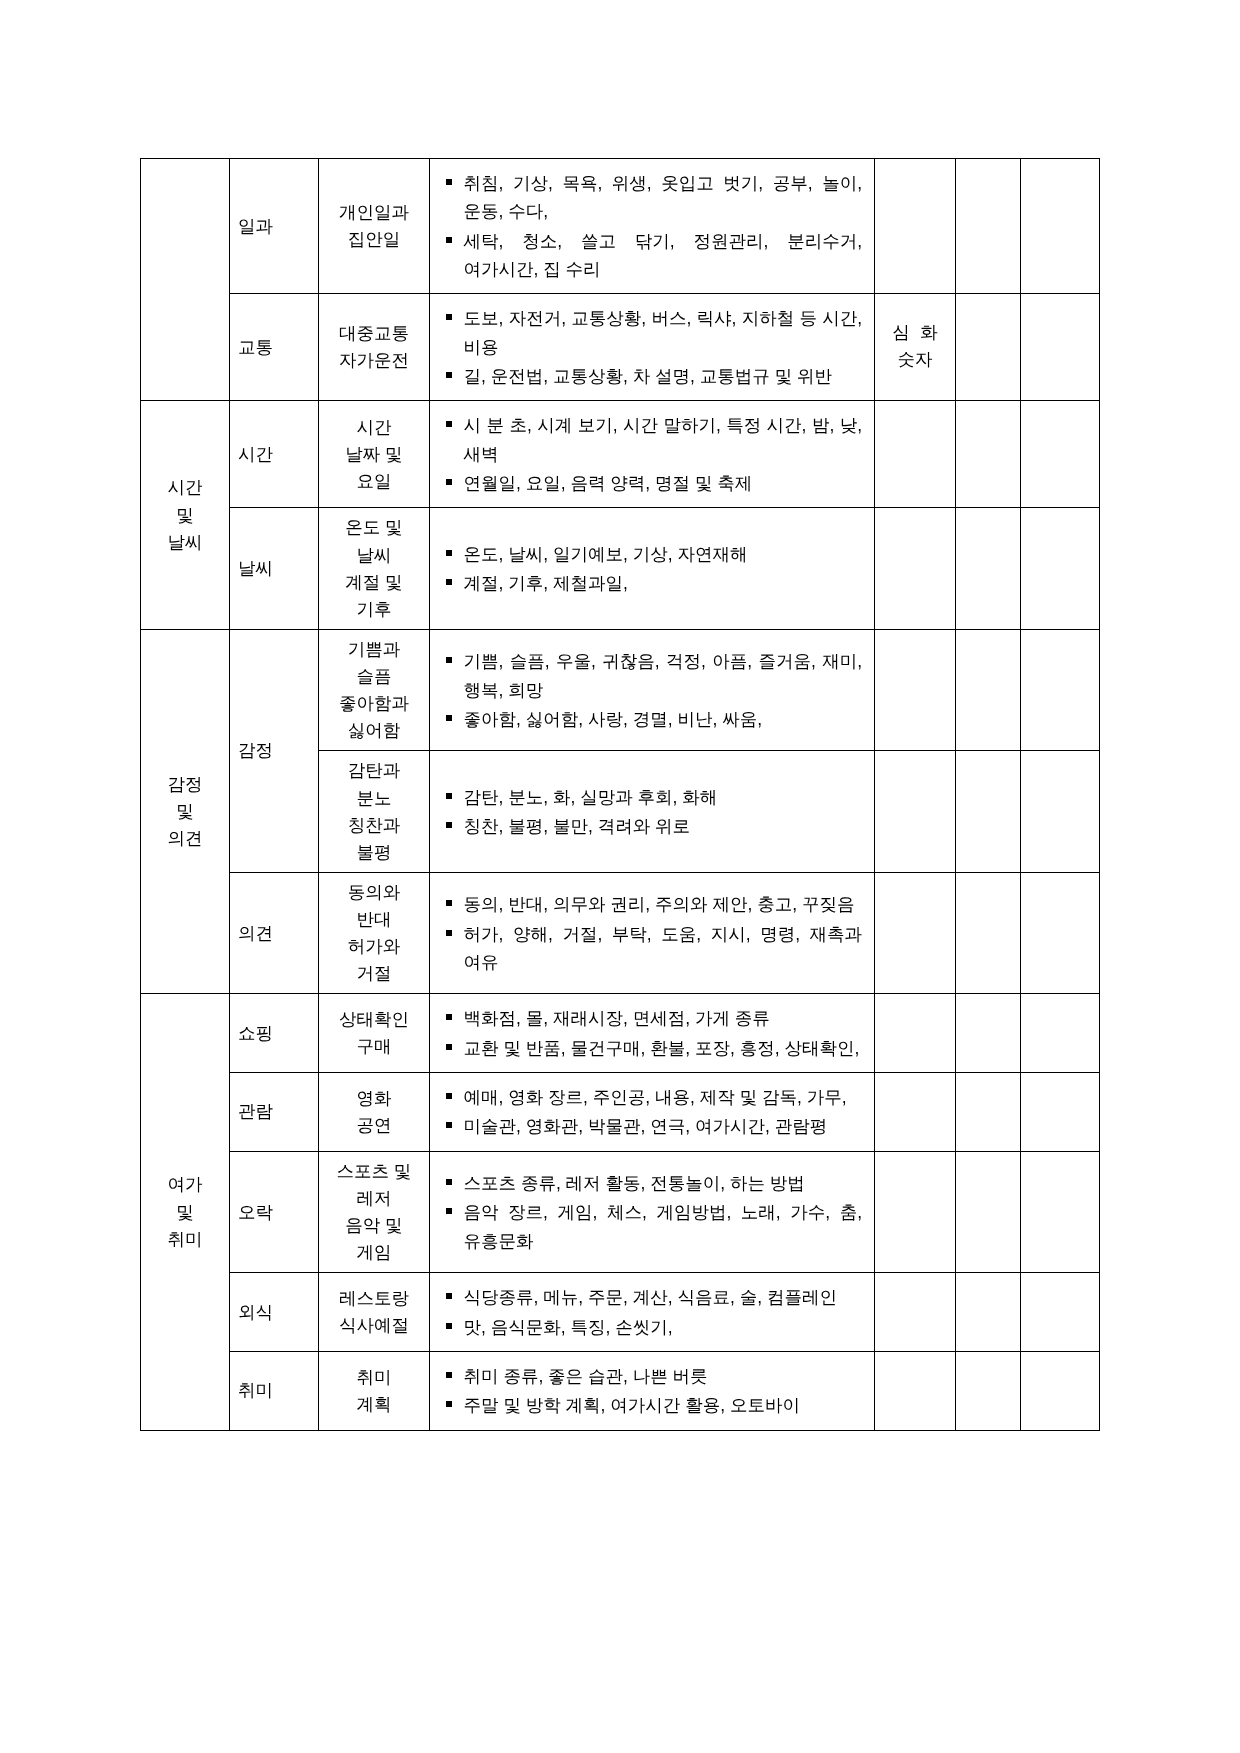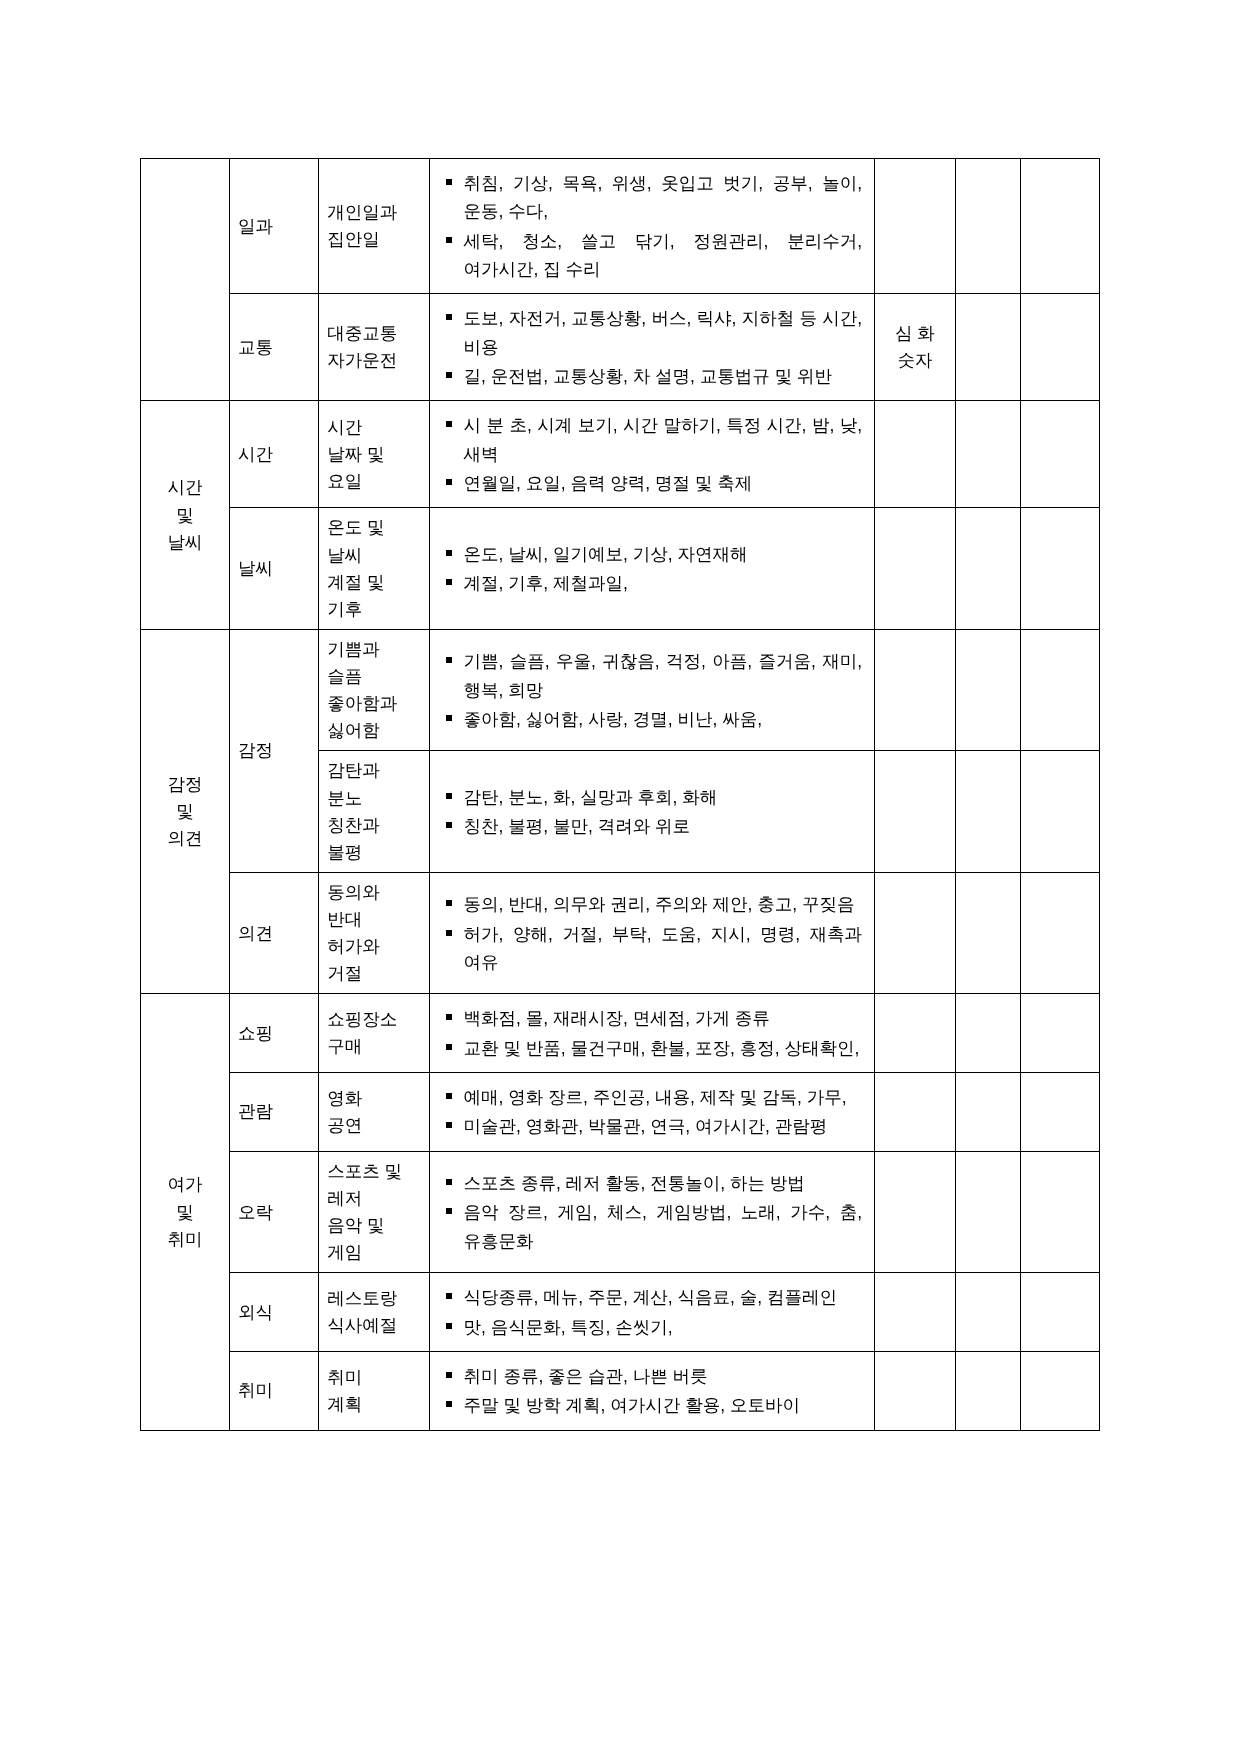--- a/index.html
+++ b/index.html
@@ -43,25 +43,27 @@
   col.c-blank2  { width: 74px; }
   .cell-area {
     text-align: center;
     font-size: 17.5px;
     line-height: 1.7;
   }
   .cell-topic {
     text-align: left;
   }
   .cell-sub {
+    text-align: center;
     line-height: 1.7;
   }
   .cell-note {
     text-align: center;
     line-height: 1.7;
+    font-family: Liberation Mono, monospace;
   }
   ul.bullets {
     margin: 4px;
     padding: 0;
     list-style: none;
   }
   ul.bullets li {
     position: relative;
     padding-left: 22px;
     margin: 1px 0;
@@ -243,21 +245,21 @@
       </tr>
 
       <tr>
         <td class="cell-area" rowspan="5">
           <span class="sub-line">여가</span>
           <span class="sub-line">및</span>
           <span class="sub-line">취미</span>
         </td>
         <td class="cell-topic"><span>쇼핑</span></td>
         <td class="cell-sub">
-          <span class="sub-line">쇼핑장소</span>
+          <span class="sub-line">상태확인</span>
           <span class="sub-line">구매</span>
         </td>
         <td>
           <ul class="bullets">
             <li>백화점, 몰, 재래시장, 면세점, 가게 종류</li>
             <li>교환 및 반품, 물건구매, 환불, 포장, 흥정, 상태확인,</li>
           </ul>
         </td>
         <td class="cell-note"></td>
         <td></td>

